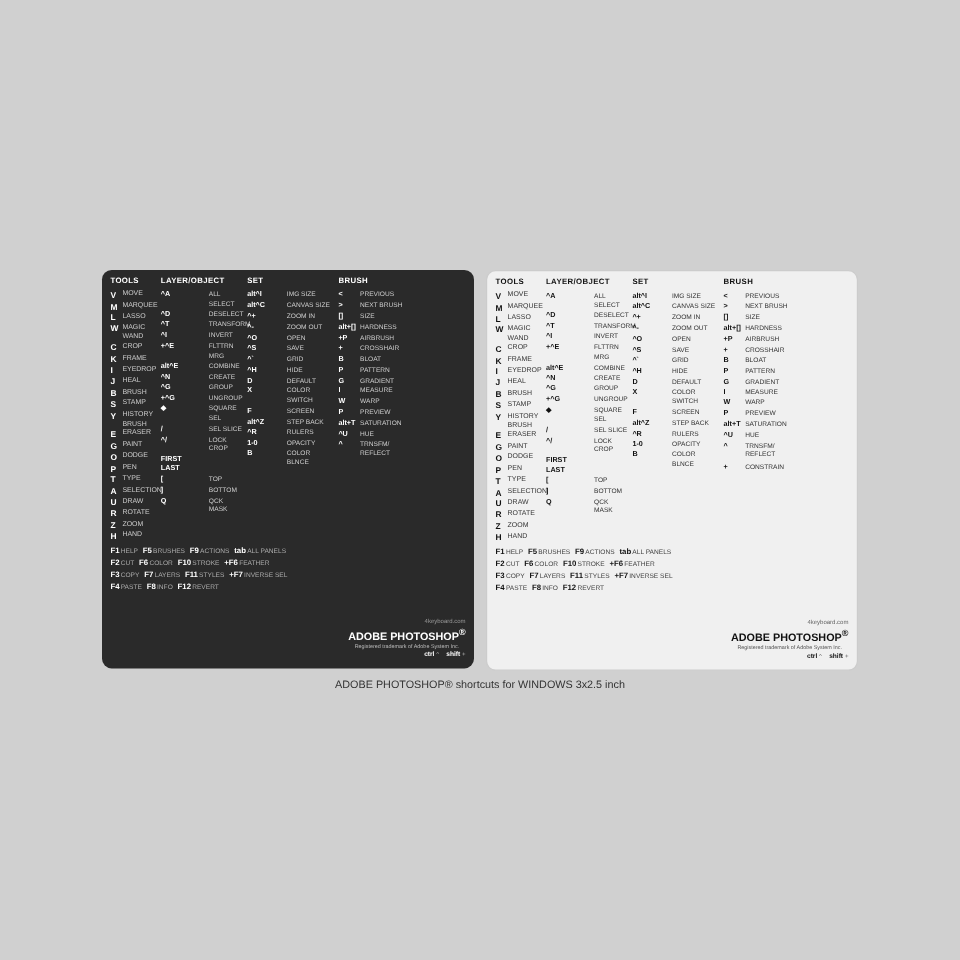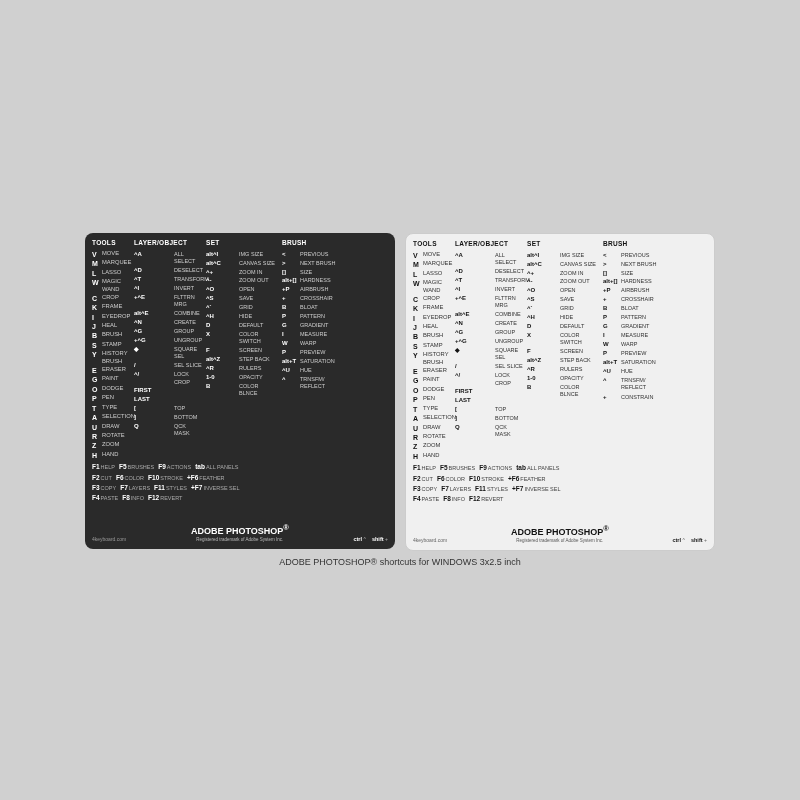--- a/index.html
+++ b/index.html
@@ -177,20 +177,21 @@
       font-size: 5.5px;
     }
     .card-dark .fn-label { color: #aaa; }
     .card-light .fn-label { color: #444; }
 
     .brand-row {
       display: flex;
       justify-content: center;
       align-items: flex-end;
       margin-top: 20px;
+      flex-direction: column;
     }
     .brand-url {
       font-size: 5px;
     }
     .card-dark .brand-url { color: #999; }
     .card-light .brand-url { color: #666; }
     .brand-name {
       font-size: 9px;
       font-weight: bold;
       text-align: center;

